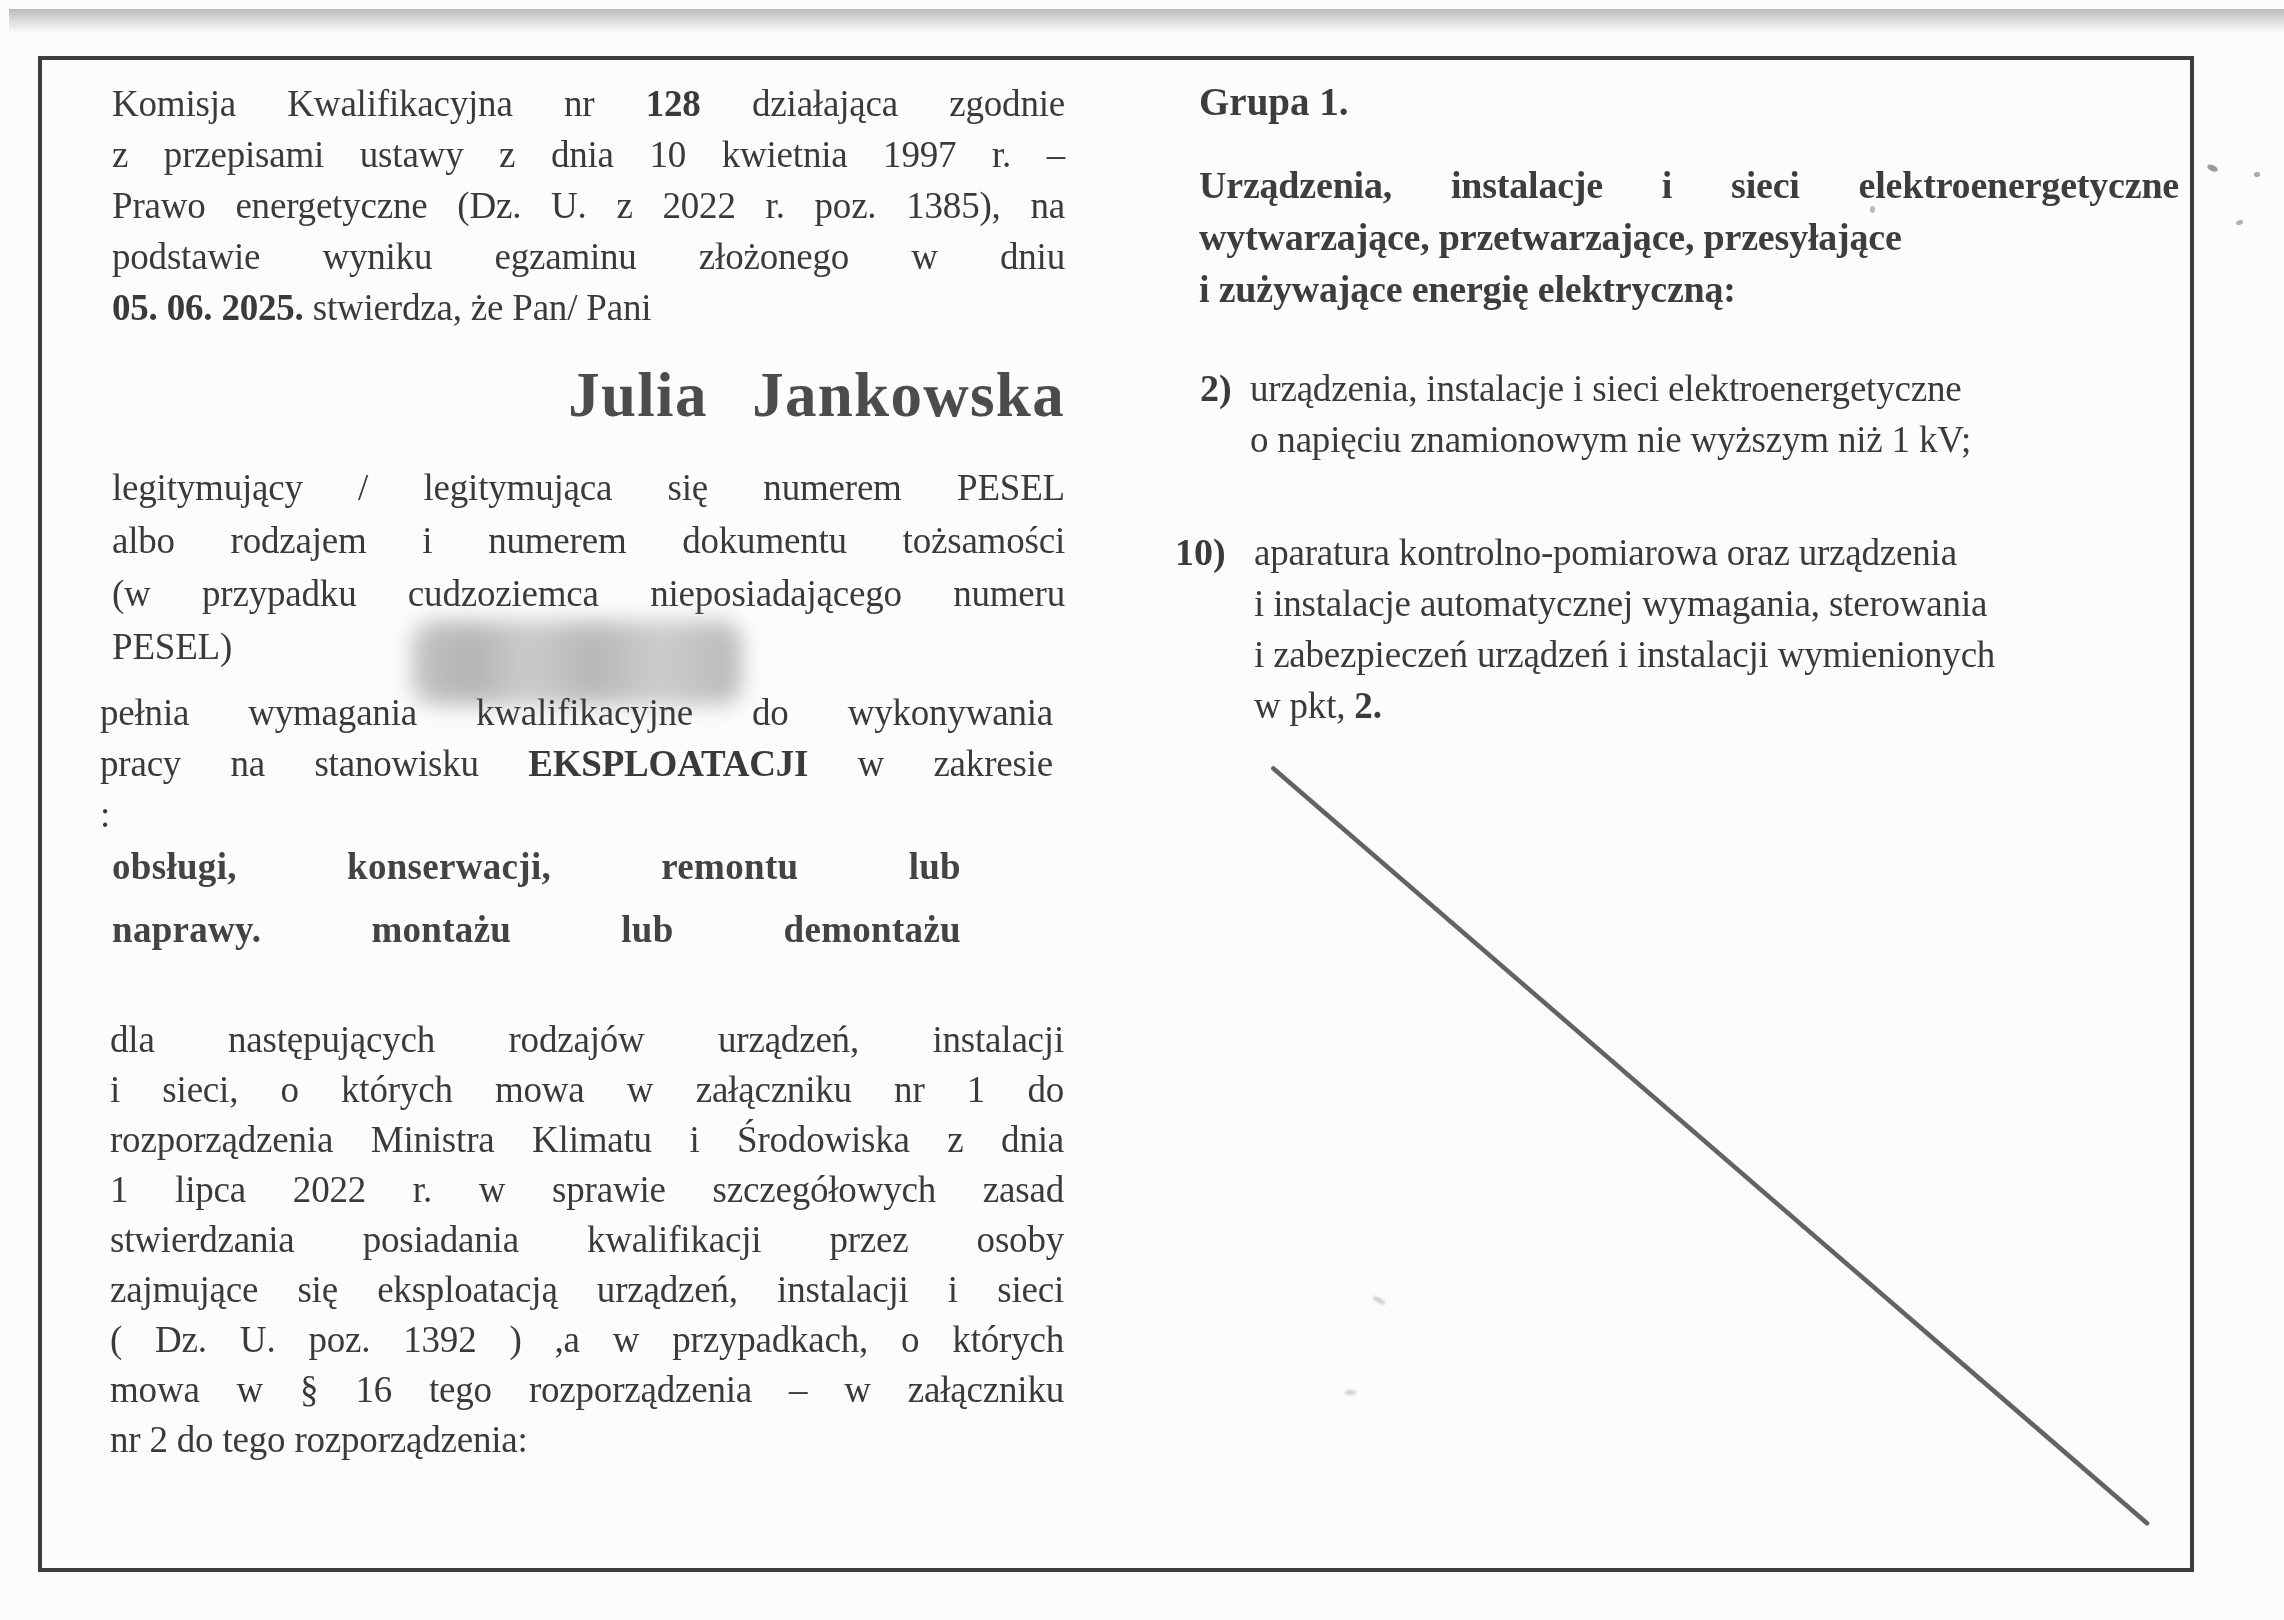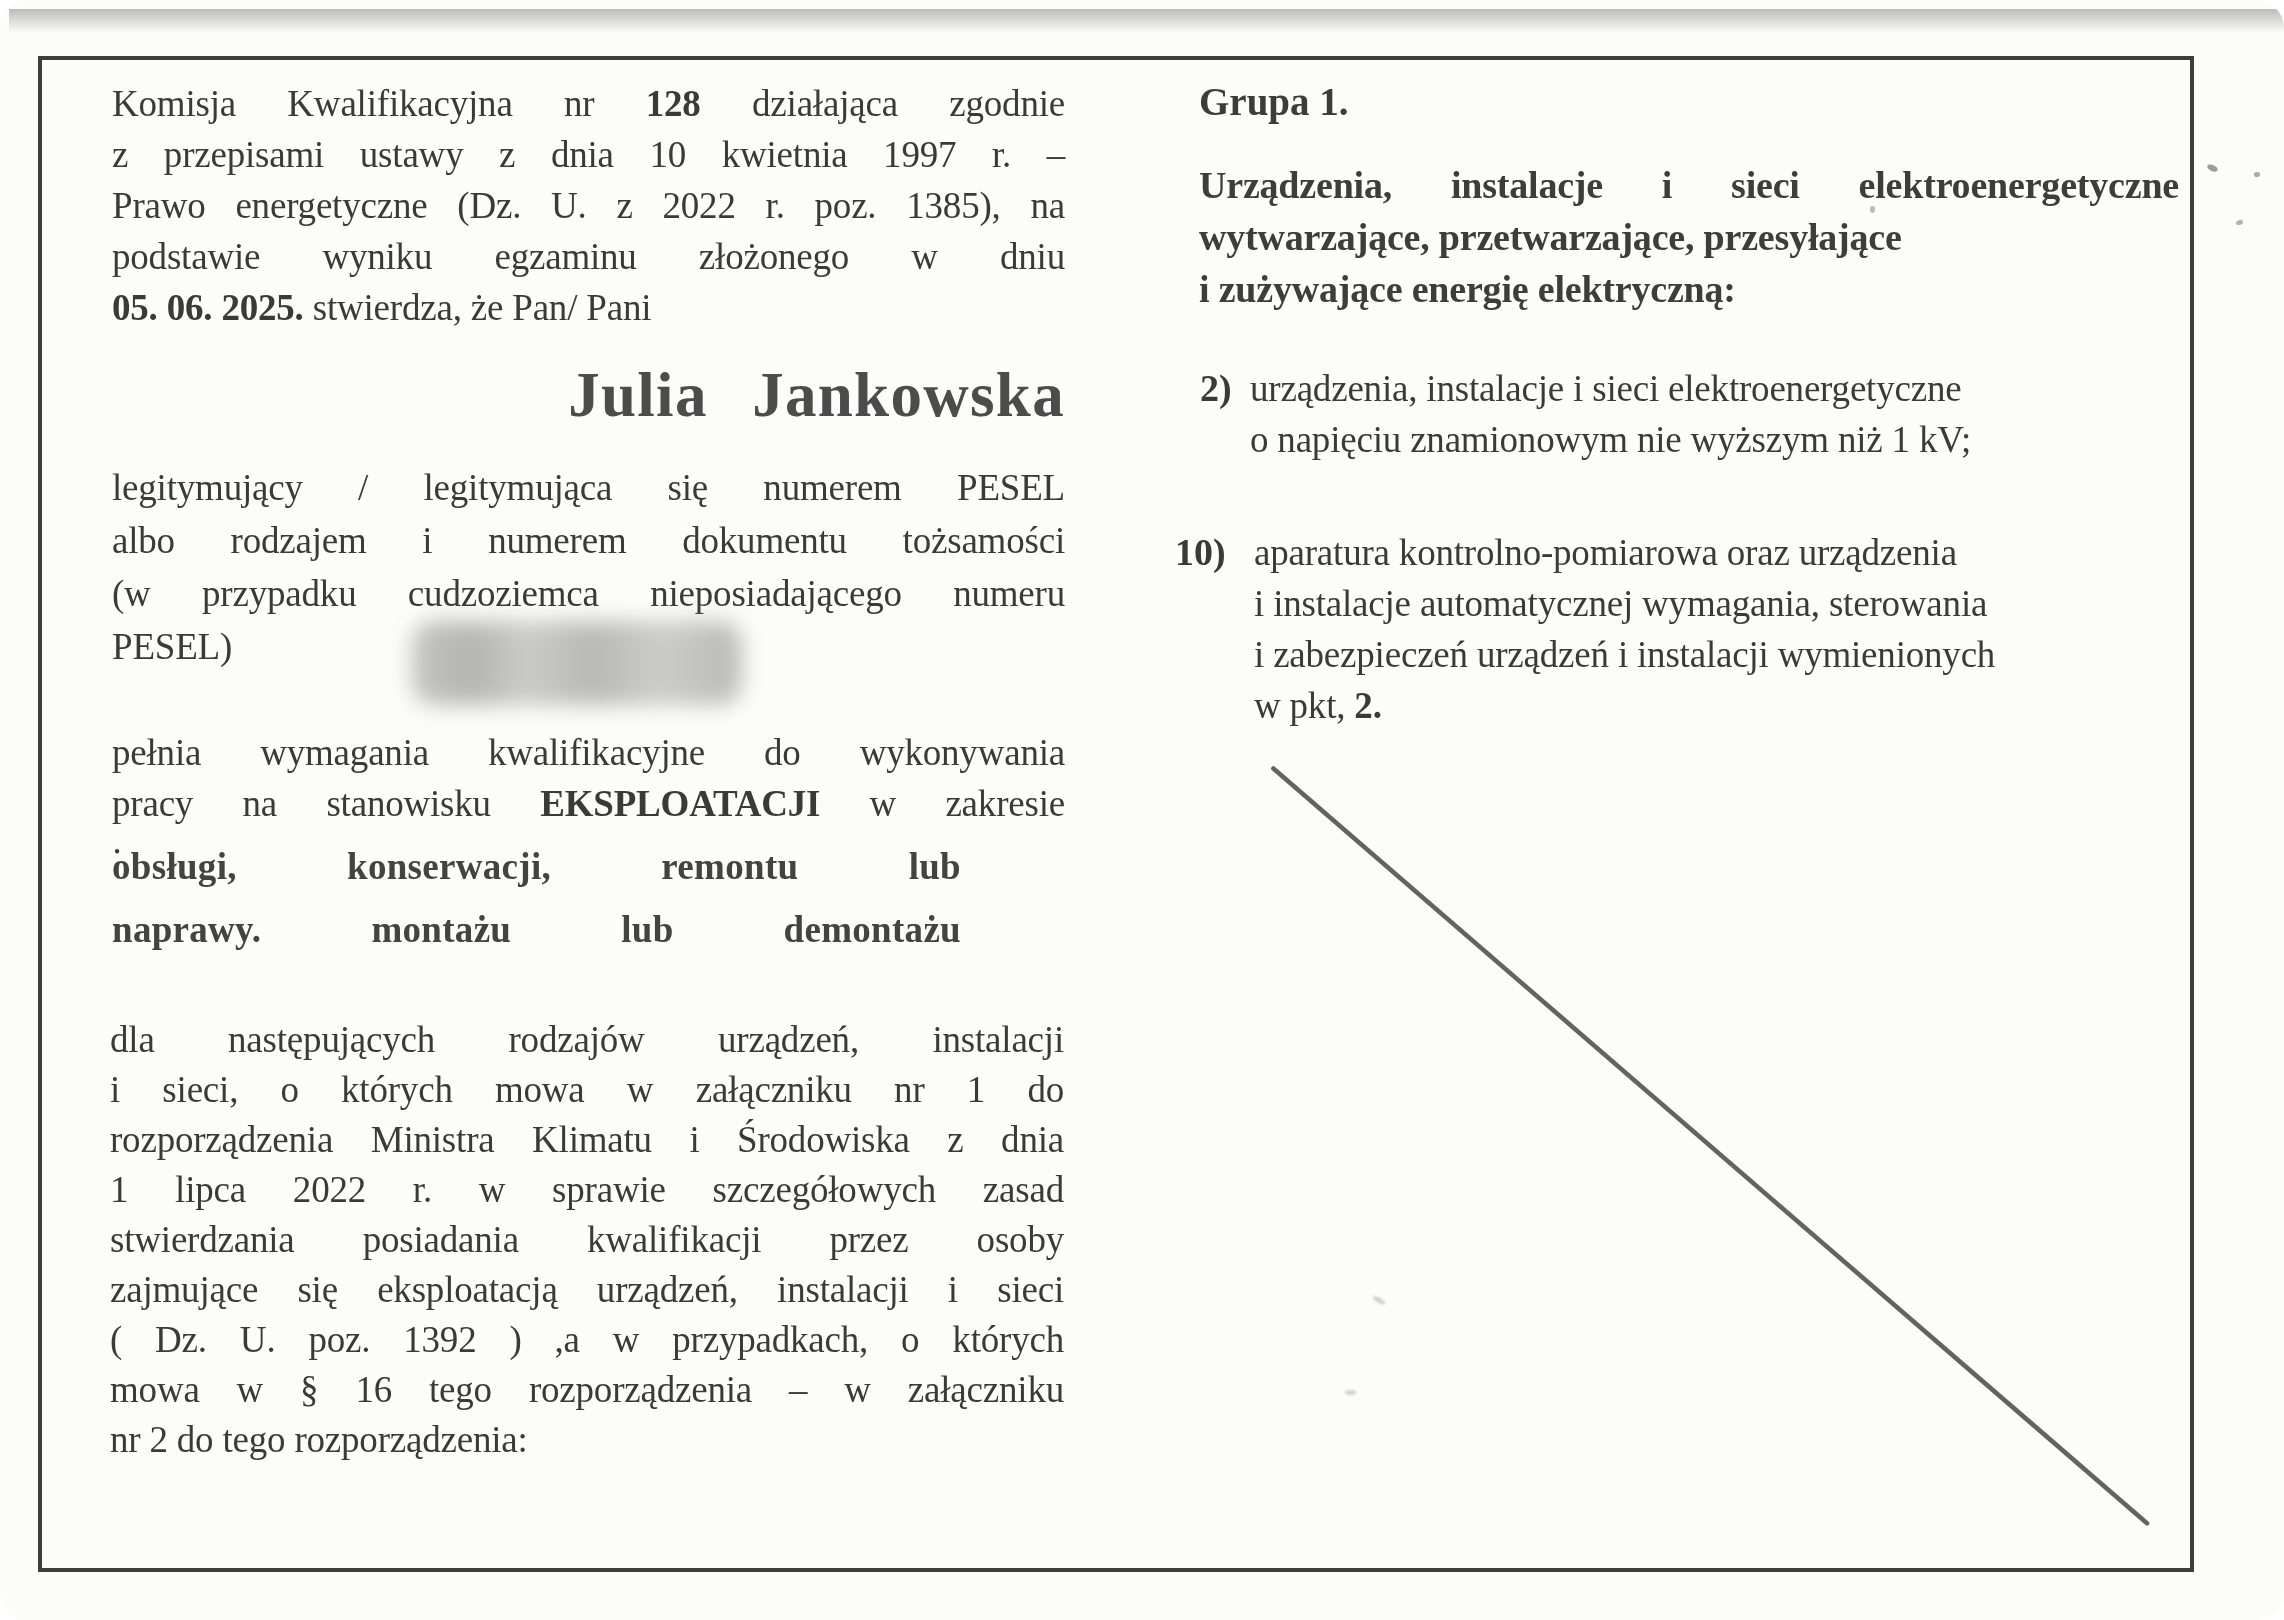--- a/index.html
+++ b/index.html
@@ -3,21 +3,20 @@
 <meta charset="utf-8">
 <style>
   html,body{margin:0;padding:0;background:#ffffff;}
   .page{
     position:relative;
     width:2284px;height:1620px;
     overflow:hidden;
     background:#fcfcfa;
     font-family:"Liberation Serif","DejaVu Serif",serif;
     color:#3a3a3a;
-    border-radius:28px;
   }
   
   .scan-band{
     position:absolute;left:9.1px;top:9.1px;right:0;height:23.5px;
     background:linear-gradient(180deg,#a6a6a6 0%,#c9c9c9 40%,rgba(250,250,250,0) 100%);
     opacity:.75;
   }
   .frame{
     position:absolute;left:38px;top:56px;width:2156px;height:1516px;
     border:4.6px solid #3e3e3e;box-sizing:border-box;
@@ -67,21 +66,21 @@
 
   <div class="blk body-text para2" style="left:112px;top:461px;width:953px;">
     <div class="ln j">legitymujący / legitymująca się numerem PESEL</div>
     <div class="ln j">albo rodzajem i numerem dokumentu tożsamości</div>
     <div class="ln j">(w przypadku cudzoziemca nieposiadającego numeru</div>
     <div class="ln">PESEL)</div>
   </div>
 
   <div class="redact"></div>
 
-  <div class="blk body-text" style="left:112px;top:687px;width:953px;margin-top:40px;">
+  <div class="blk body-text" style="left:100px;top:687px;width:953px;">
     <div class="ln j">pełnia wymagania kwalifikacyjne do wykonywania</div>
     <div class="ln j"><span>pracy na stanowisku </span><span class="b">EKSPLOATACJI</span><span> w zakresie</span></div>
     <div class="ln">:</div>
   </div>
 
   <div class="blk scope" style="left:112px;top:835px;width:849px;">
     <div class="ln j">obsługi, konserwacji, remontu lub</div>
     <div class="ln j">naprawy. montażu lub demontażu</div>
   </div>
 

